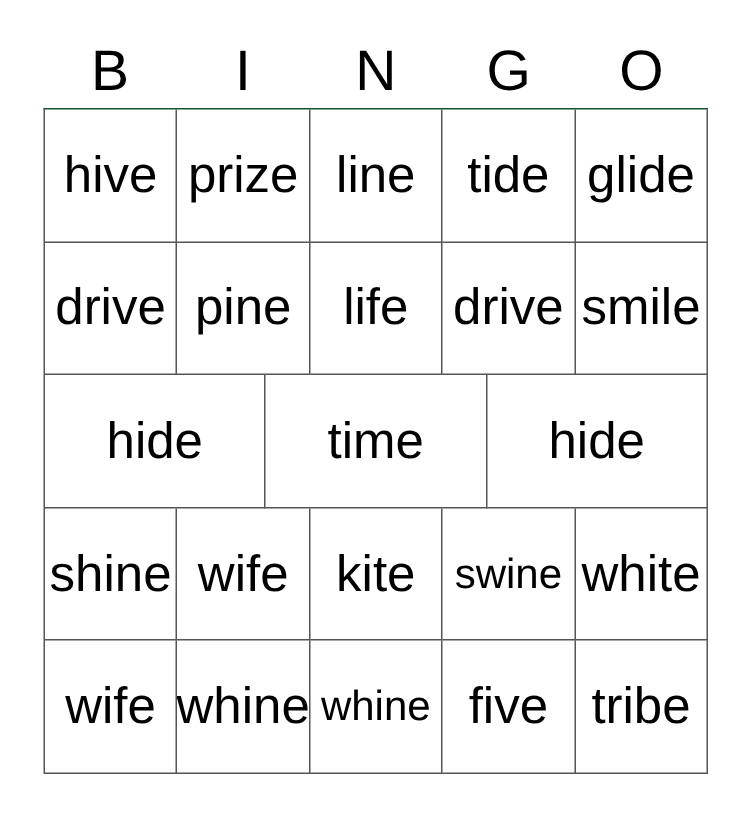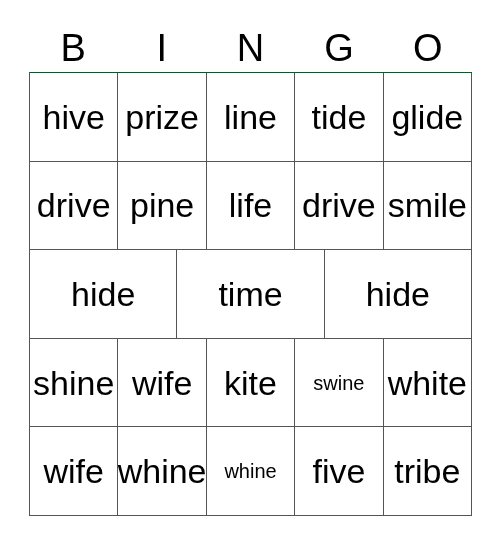--- a/index.html
+++ b/index.html
@@ -67,21 +67,21 @@
     overflow: hidden;
   }
   .cell-text {
     font-size: 34px;
     line-height: 1;
     white-space: nowrap;
     color: #000000;
   }
   
   .cell-text.shrink {
-    font-size: 20px;
+    font-size: 28px;
     text-align: center;
   }
 </style>
 </head>
 <body>
 
 <div id="bingo-card">
 
   <div class="header-row">
     <div class="header-cell">

